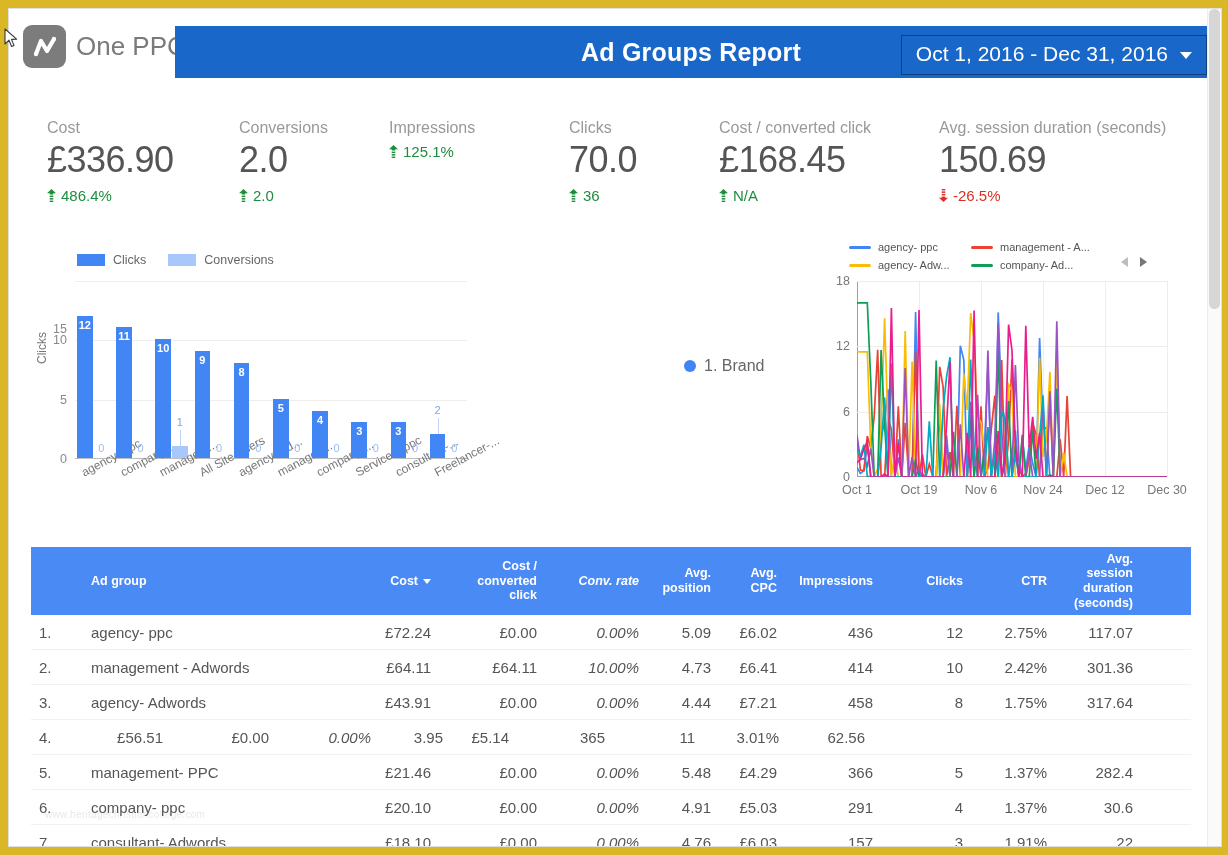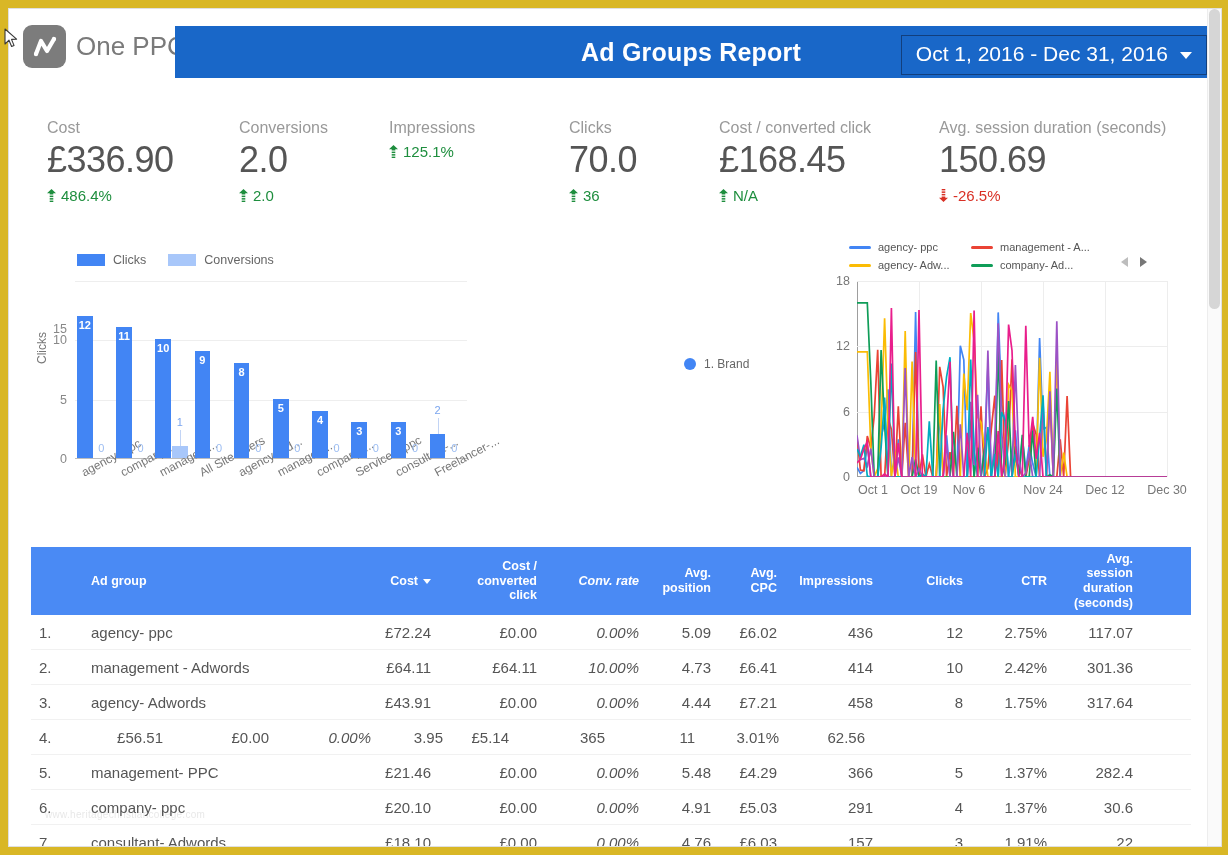--- a/index.html
+++ b/index.html
@@ -123,21 +123,21 @@
   }
   .xlabel {
     position: absolute; top: 186px; font-size: 12px; color: #777;
     transform: rotate(-28deg); transform-origin: left top; white-space: nowrap;
   }
 
   
   #piechart { position: absolute; left: 470px; top: 40px; width: 330px; height: 280px; }
   #pie-legend { position: absolute; left: 205px; top: 108px; display: flex; align-items: center; gap: 8px; }
   .pie-dot { width: 12px; height: 12px; border-radius: 50%; background: #4285f4; }
-  .pie-label { font-size: 12px; color: #666; }
+  .pie-label { font-size: 16px; color: #666; }
 
   
   #linechart { position: absolute; left: 820px; top: 28px; width: 380px; height: 290px; }
   #line-legend {
     position: absolute; left: 20px; top: 4px; width: 260px;
     display: grid; grid-template-columns: 122px 140px; row-gap: 6px;
   }
   .ll-item { display: flex; align-items: center; gap: 7px; }
   .ll-line { width: 22px; height: 3px; border-radius: 2px; }
   .ll-text { font-size: 11px; color: #555; white-space: nowrap; }
@@ -466,25 +466,25 @@
       <div id="line-plot">
         <div id="line-axisline"></div>
         <div id="line-baseline"></div>
       <div class="lytick" style="top: 196px;">0</div>
             <div class="lgrid-h" style="top: 130.667px;"></div>
             <div class="lytick" style="top: 130.667px;">6</div>
             <div class="lgrid-h" style="top: 65.3333px;"></div>
             <div class="lytick" style="top: 65.3333px;">12</div>
             <div class="lgrid-h" style="top: 0px;"></div>
             <div class="lytick" style="top: 0px;">18</div>
-            <div class="lxtick" style="left: 16px;">Oct 1</div>
+            <div class="lxtick" style="left: 0px;">Oct 1</div>
             <div class="lgrid-v" style="left: 62px;"></div>
             <div class="lxtick" style="left: 62px;">Oct 19</div>
             <div class="lgrid-v" style="left: 124px;"></div>
-            <div class="lxtick" style="left: 112px;">Nov 6</div>
+            <div class="lxtick" style="left: 124px;">Nov 6</div>
             <div class="lgrid-v" style="left: 186px;"></div>
             <div class="lxtick" style="left: 186px;">Nov 24</div>
             <div class="lgrid-v" style="left: 248px;"></div>
             <div class="lxtick" style="left: 248px;">Dec 12</div>
             <div class="lgrid-v" style="left: 310px;"></div>
             <div class="lxtick" style="left: 310px;">Dec 30</div>
             <svg width="310" height="196" style="position: absolute; left: 0px; top: 0px;">
               <path d="M0.0 186.3 L3.4 192.5 L6.9 189.6 L10.3 164.2 L13.8 196.0 L17.2 196.0 L20.7 196.0 L24.1 155.9 L27.6 141.5 L31.0 108.3 L34.4 196.0 L37.9 196.0 L41.3 158.3 L44.8 196.0 L48.2 196.0 L51.7 196.0 L55.1 196.0 L58.6 30.9 L62.0 196.0 L65.4 196.0 L68.9 196.0 L72.3 196.0 L75.8 196.0 L79.2 196.0 L82.7 132.2 L86.1 196.0 L89.6 154.3 L93.0 196.0 L96.4 196.0 L99.9 196.0 L103.3 64.7 L106.8 78.8 L110.2 196.0 L113.7 142.5 L117.1 196.0 L120.6 196.0 L124.0 196.0 L127.4 168.8 L130.9 85.8 L134.3 196.0 L137.8 196.0 L141.2 31.4 L144.7 123.9 L148.1 139.4 L151.6 196.0 L155.0 169.5 L158.4 149.4 L161.9 196.0 L165.3 157.2 L168.8 188.6 L172.2 164.2 L175.7 182.3 L179.1 196.0 L182.6 57.0 L186.0 147.9 L189.4 146.5 L192.9 196.0 L196.3 196.0 L199.8 196.0 L203.2 196.0 L206.7 196.0 L210.1 196.0 L213.6 196.0 L217.0 196.0 L220.4 196.0 L223.9 196.0 L227.3 196.0 L230.8 196.0 L234.2 196.0 L237.7 196.0 L241.1 196.0 L244.6 196.0 L248.0 196.0 L251.4 196.0 L254.9 196.0 L258.3 196.0 L261.8 196.0 L265.2 196.0 L268.7 196.0 L272.1 196.0 L275.6 196.0 L279.0 196.0 L282.4 196.0 L285.9 196.0 L289.3 196.0 L292.8 196.0 L296.2 196.0 L299.7 196.0 L303.1 196.0 L306.6 196.0 L310.0 196.0 " fill="none" stroke="#4285f4" stroke-width="1.7"></path>
               <path d="M0.0 156.6 L3.4 189.1 L6.9 189.7 L10.3 155.0 L13.8 167.3 L17.2 135.1 L20.7 68.8 L24.1 196.0 L27.6 196.0 L31.0 136.9 L34.4 148.4 L37.9 196.0 L41.3 125.4 L44.8 196.0 L48.2 141.9 L51.7 196.0 L55.1 196.0 L58.6 71.0 L62.0 196.0 L65.4 173.5 L68.9 196.0 L72.3 183.1 L75.8 196.0 L79.2 196.0 L82.7 85.9 L86.1 105.9 L89.6 196.0 L93.0 171.2 L96.4 196.0 L99.9 124.9 L103.3 196.0 L106.8 196.0 L110.2 196.0 L113.7 196.0 L117.1 196.0 L120.6 196.0 L124.0 125.3 L127.4 196.0 L130.9 187.2 L134.3 148.1 L137.8 114.7 L141.2 196.0 L144.7 79.0 L148.1 196.0 L151.6 158.4 L155.0 78.2 L158.4 179.8 L161.9 186.2 L165.3 196.0 L168.8 196.0 L172.2 178.3 L175.7 142.5 L179.1 153.2 L182.6 196.0 L186.0 196.0 L189.4 196.0 L192.9 118.0 L196.3 196.0 L199.8 196.0 L203.2 158.4 L206.7 196.0 L210.1 115.1 L213.6 196.0 L217.0 196.0 L220.4 196.0 L223.9 196.0 L227.3 196.0 L230.8 196.0 L234.2 196.0 L237.7 196.0 L241.1 196.0 L244.6 196.0 L248.0 196.0 L251.4 196.0 L254.9 196.0 L258.3 196.0 L261.8 196.0 L265.2 196.0 L268.7 196.0 L272.1 196.0 L275.6 196.0 L279.0 196.0 L282.4 196.0 L285.9 196.0 L289.3 196.0 L292.8 196.0 L296.2 196.0 L299.7 196.0 L303.1 196.0 L306.6 196.0 L310.0 196.0 " fill="none" stroke="#ea4335" stroke-width="1.7"></path>
               <path d="M0.0 70.8 L3.4 70.8 L6.9 70.8 L10.3 70.8 L13.8 167.5 L17.2 196.0 L20.7 187.6 L24.1 147.8 L27.6 37.3 L31.0 144.4 L34.4 196.0 L37.9 170.6 L41.3 196.0 L44.8 196.0 L48.2 50.1 L51.7 196.0 L55.1 80.5 L58.6 196.0 L62.0 196.0 L65.4 196.0 L68.9 196.0 L72.3 196.0 L75.8 196.0 L79.2 196.0 L82.7 123.0 L86.1 196.0 L89.6 196.0 L93.0 196.0 L96.4 196.0 L99.9 196.0 L103.3 196.0 L106.8 92.5 L110.2 129.1 L113.7 32.1 L117.1 59.6 L120.6 136.1 L124.0 141.3 L127.4 168.0 L130.9 196.0 L134.3 196.0 L137.8 196.0 L141.2 196.0 L144.7 196.0 L148.1 196.0 L151.6 103.6 L155.0 109.7 L158.4 196.0 L161.9 196.0 L165.3 196.0 L168.8 196.0 L172.2 195.3 L175.7 196.0 L179.1 196.0 L182.6 76.7 L186.0 175.8 L189.4 158.2 L192.9 90.8 L196.3 196.0 L199.8 72.9 L203.2 196.0 L206.7 171.7 L210.1 196.0 L213.6 196.0 L217.0 196.0 L220.4 196.0 L223.9 196.0 L227.3 196.0 L230.8 196.0 L234.2 196.0 L237.7 196.0 L241.1 196.0 L244.6 196.0 L248.0 196.0 L251.4 196.0 L254.9 196.0 L258.3 196.0 L261.8 196.0 L265.2 196.0 L268.7 196.0 L272.1 196.0 L275.6 196.0 L279.0 196.0 L282.4 196.0 L285.9 196.0 L289.3 196.0 L292.8 196.0 L296.2 196.0 L299.7 196.0 L303.1 196.0 L306.6 196.0 L310.0 196.0 " fill="none" stroke="#fbbc04" stroke-width="1.7"></path>

